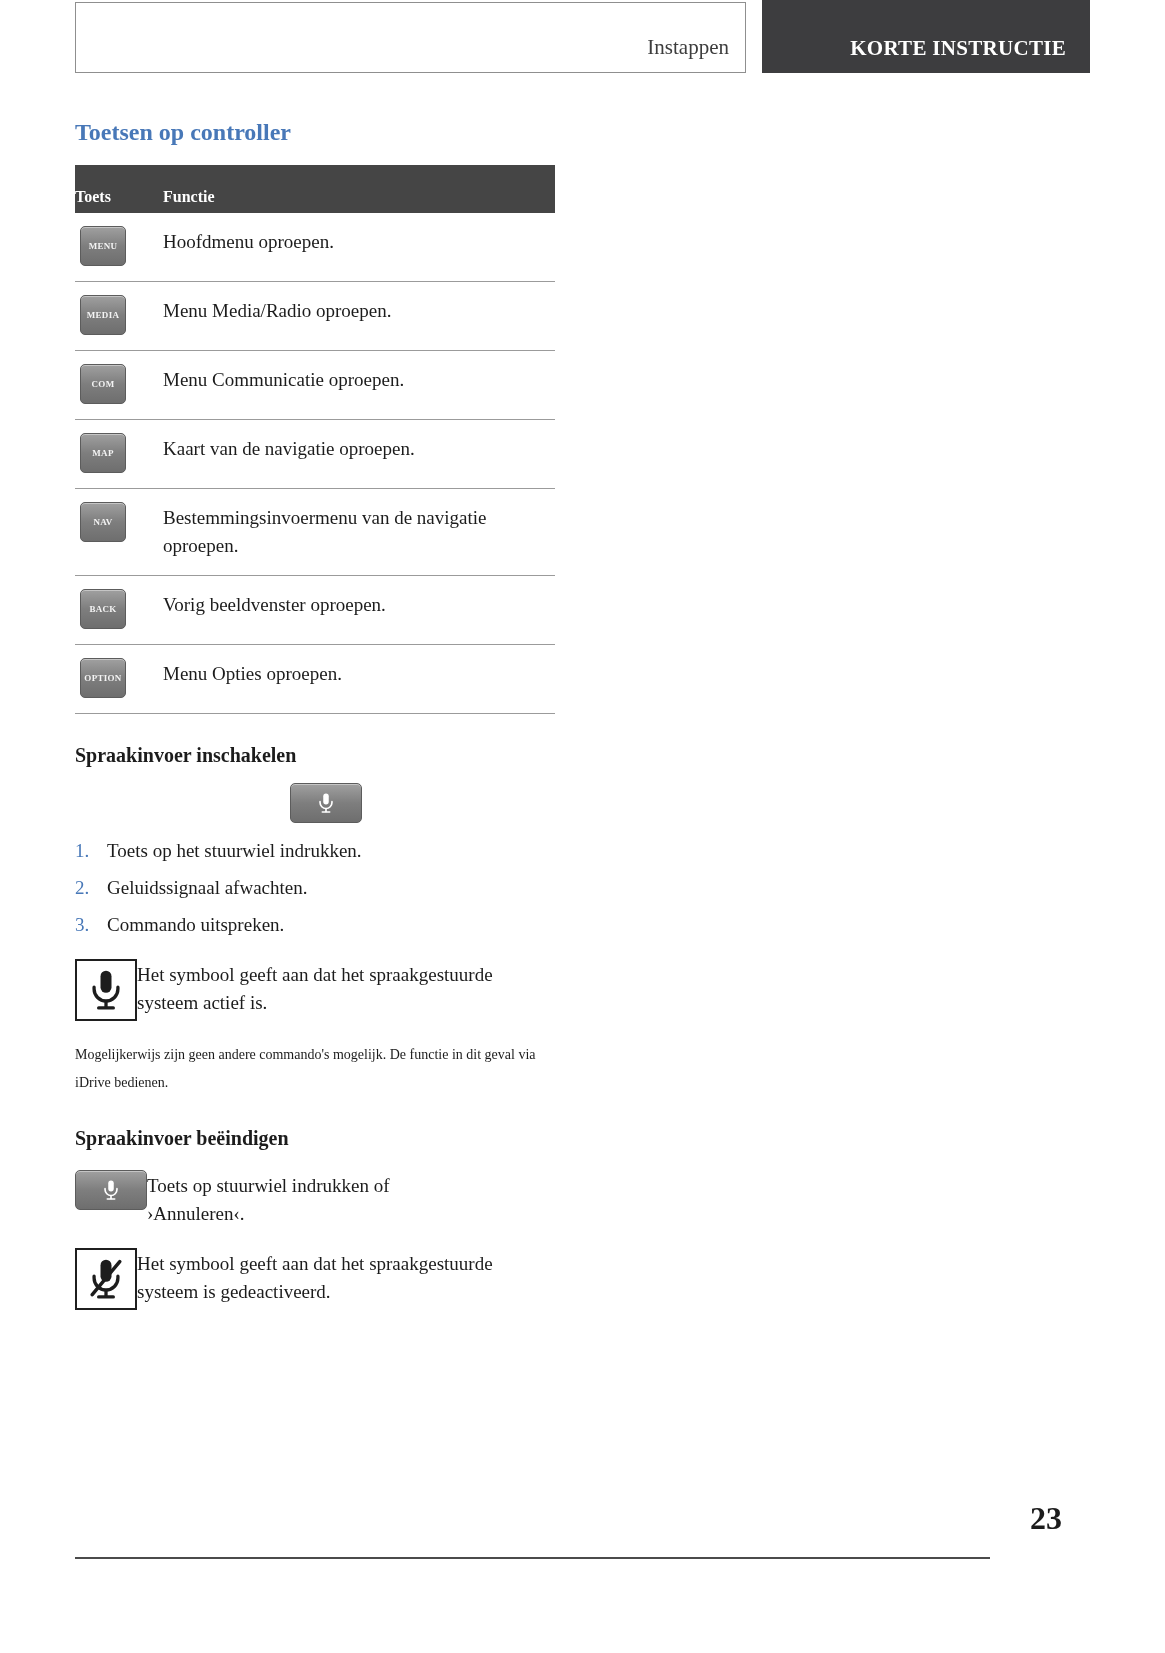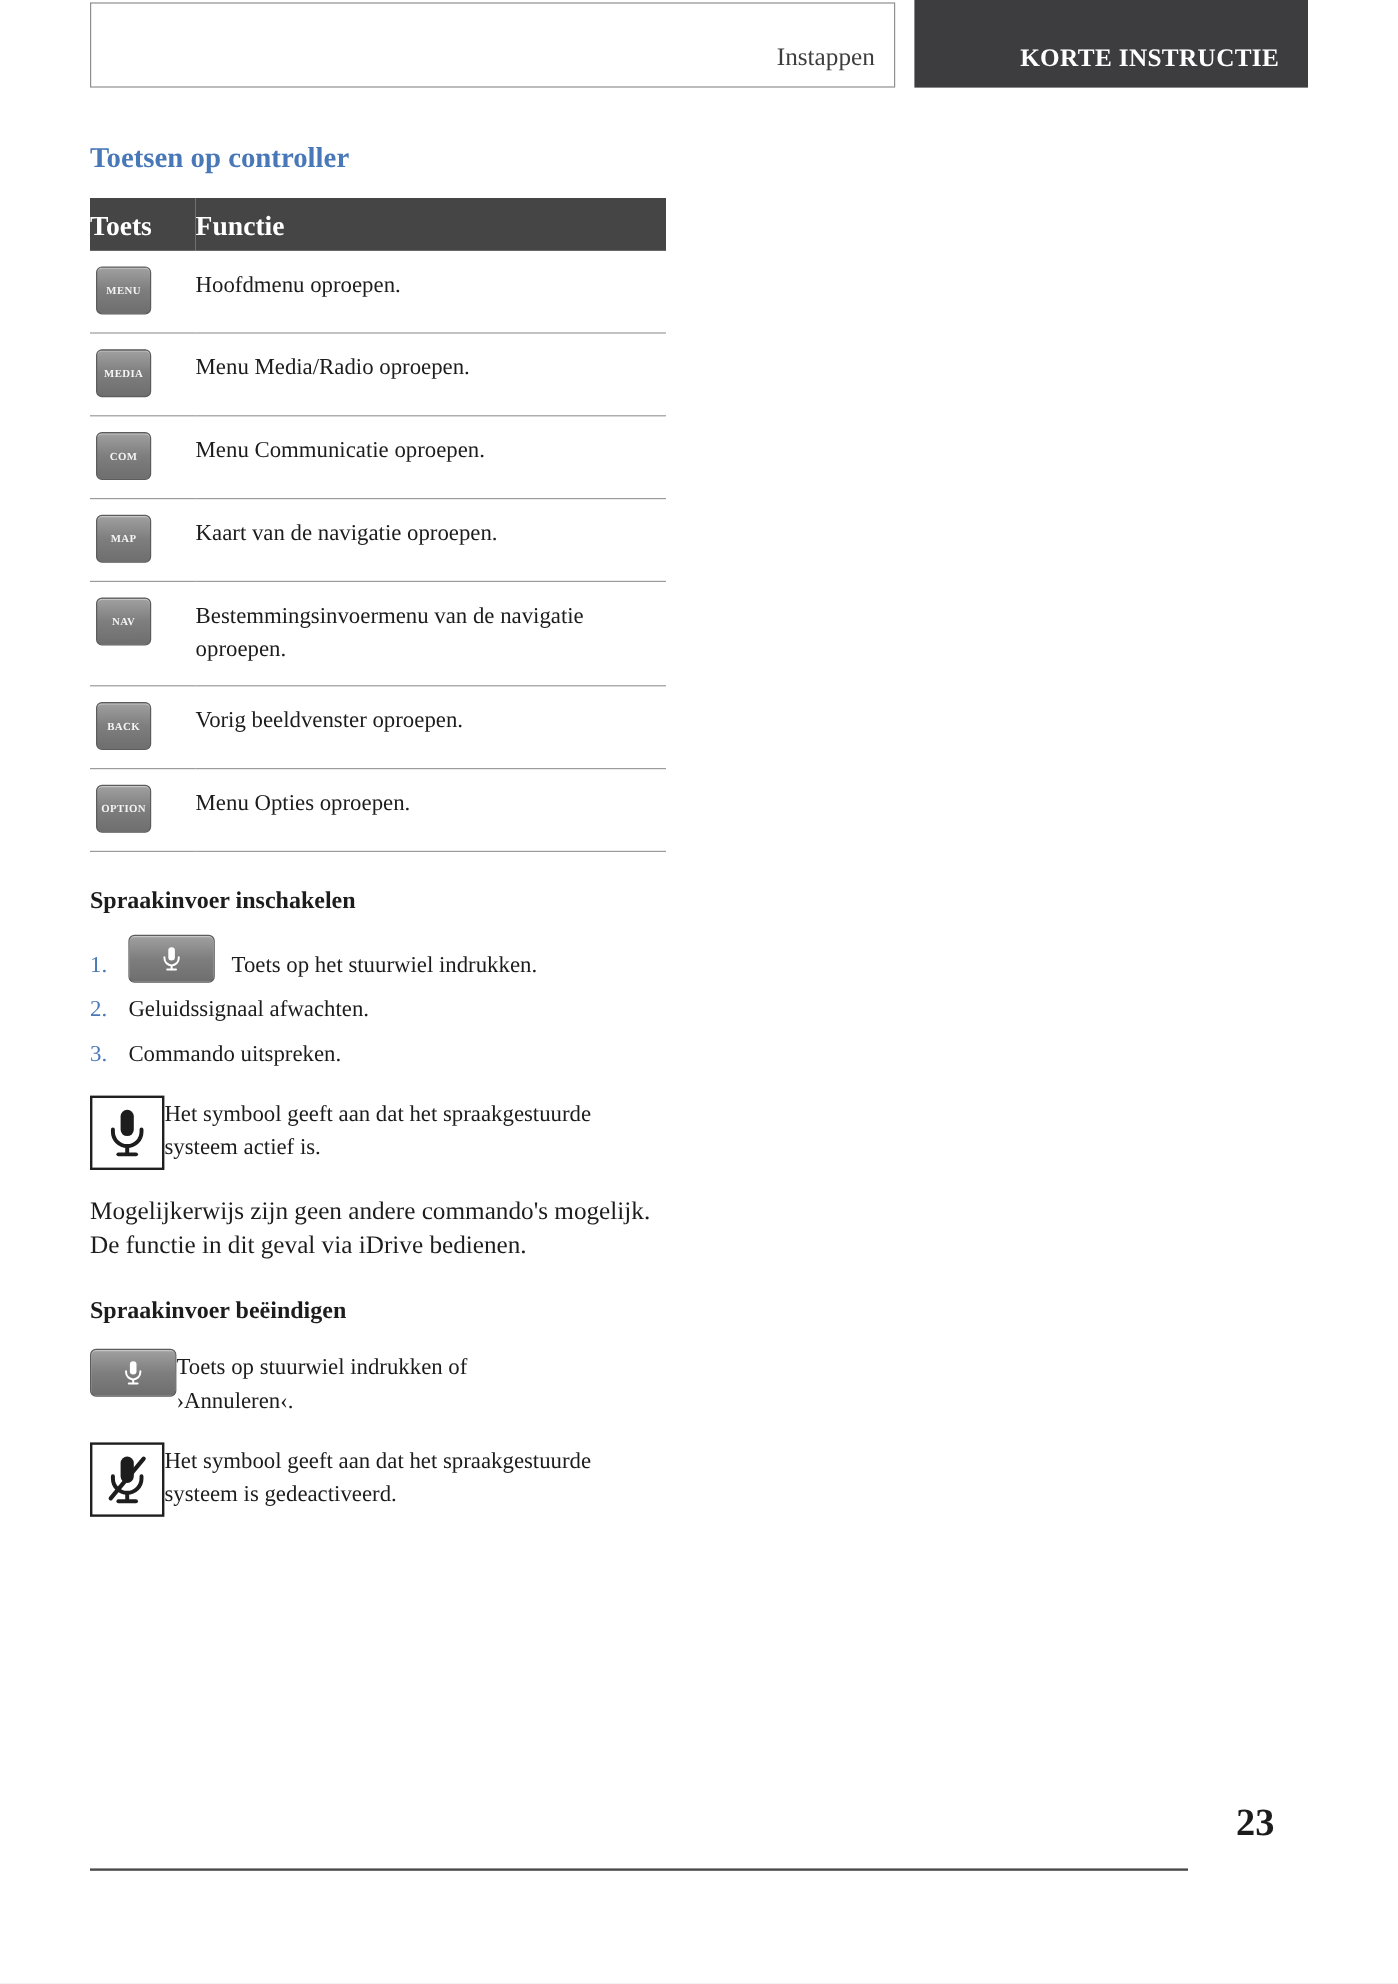--- a/index.html
+++ b/index.html
@@ -32,62 +32,62 @@
   .content{position:absolute;left:75px;top:73px;width:480px;}
   h2.h-blue{
     color:#4878b8;font-size:24px;font-weight:bold;
     margin:46px 0 20px 0;line-height:1.1;
   }
   h3.h-sub{font-size:20px;font-weight:bold;margin:30px 0 16px 0;color:#1c1c1c;}
   
   table.btn-table{width:480px;border-collapse:collapse;table-layout:fixed;}
   table.btn-table th{
     background:#454545;color:#ffffff;text-align:left;
-    font-size:23px;font-weight:bold;
-    padding:11px 0 7px 0;
+    font-size:16px;font-weight:bold;
+    padding:23px 0 7px 0;
   }
   th.col-key{width:88px;padding-left:12px;}
   table.btn-table td{
     border-bottom:1px solid #9b9b9b;
     vertical-align:top;
   }
   td.cell-key{width:88px;padding:13px 0 15px 5px;}
   td.cell-fn{font-size:19px;line-height:28px;padding:15px 4px 15px 0;margin-top:40px;}
   .ctrl-btn{
     display:flex;align-items:center;justify-content:center;
     width:46px;height:40px;border-radius:5px;box-sizing:border-box;
     background:linear-gradient(180deg,#a0a0a0 0%,#7e7e7e 50%,#6e6e6e 100%);
     border:1px solid #5c5c5c;
     box-shadow:inset 0 1px 0 rgba(255,255,255,.4);
     color:#f4f4f4;font-size:9px;font-weight:bold;letter-spacing:.3px;
   }
   
   ol.steps{list-style:none;margin:6px 0 0 0;padding:0;font-size:19px;line-height:28px;}
   ol.steps li{display:flex;align-items:flex-end;margin-bottom:9px;}
   .num{color:#4878b8;width:32px;flex:0 0 32px;}
-  .step-body{display:flex;align-items:flex-end;gap:14px;}
+  .step-body{display:flex;align-items:flex-end;gap:14px;flex-direction:column;}
   .mic-btn{
     display:inline-flex;align-items:center;justify-content:center;
     width:72px;height:40px;border-radius:5px;box-sizing:border-box;
     background:linear-gradient(180deg,#a0a0a0 0%,#7e7e7e 50%,#6e6e6e 100%);
     border:1px solid #5c5c5c;
     box-shadow:inset 0 1px 0 rgba(255,255,255,.4);
     color:#ffffff;
   }
   .mic-btn svg{width:22px;height:22px;}
   .note-row{display:flex;align-items:flex-start;margin-top:20px;}
   .sym-box{
     flex:0 0 62px;width:62px;height:62px;box-sizing:border-box;
     border:2px solid #1f1f1f;background:#fff;
     display:flex;align-items:center;justify-content:center;
     color:#1d1d1d;
   }
   .sym-box svg{width:44px;height:44px;}
   .note-row p{margin:2px 0 0 0;font-size:19px;line-height:28px;}
-  p.para{margin:20px 0 0 0;font-size:21px;line-height:28px;}
+  p.para{margin:20px 0 0 0;font-size:14px;line-height:28px;}
   .narrow{max-width:300px;}
   
   .page-num{position:absolute;left:1030px;top:1500px;font-size:32px;font-weight:bold;color:#1c1c1c;}
   .footer-line{position:absolute;left:75px;top:1557px;width:915px;height:2px;background:#4b4b4b;}
   .svg-defs{position:absolute;width:0;height:0;overflow:hidden;}
 </style>
 </head>
 <body>
 
 <svg class="svg-defs" xmlns="http://www.w3.org/2000/svg" aria-hidden="true">

